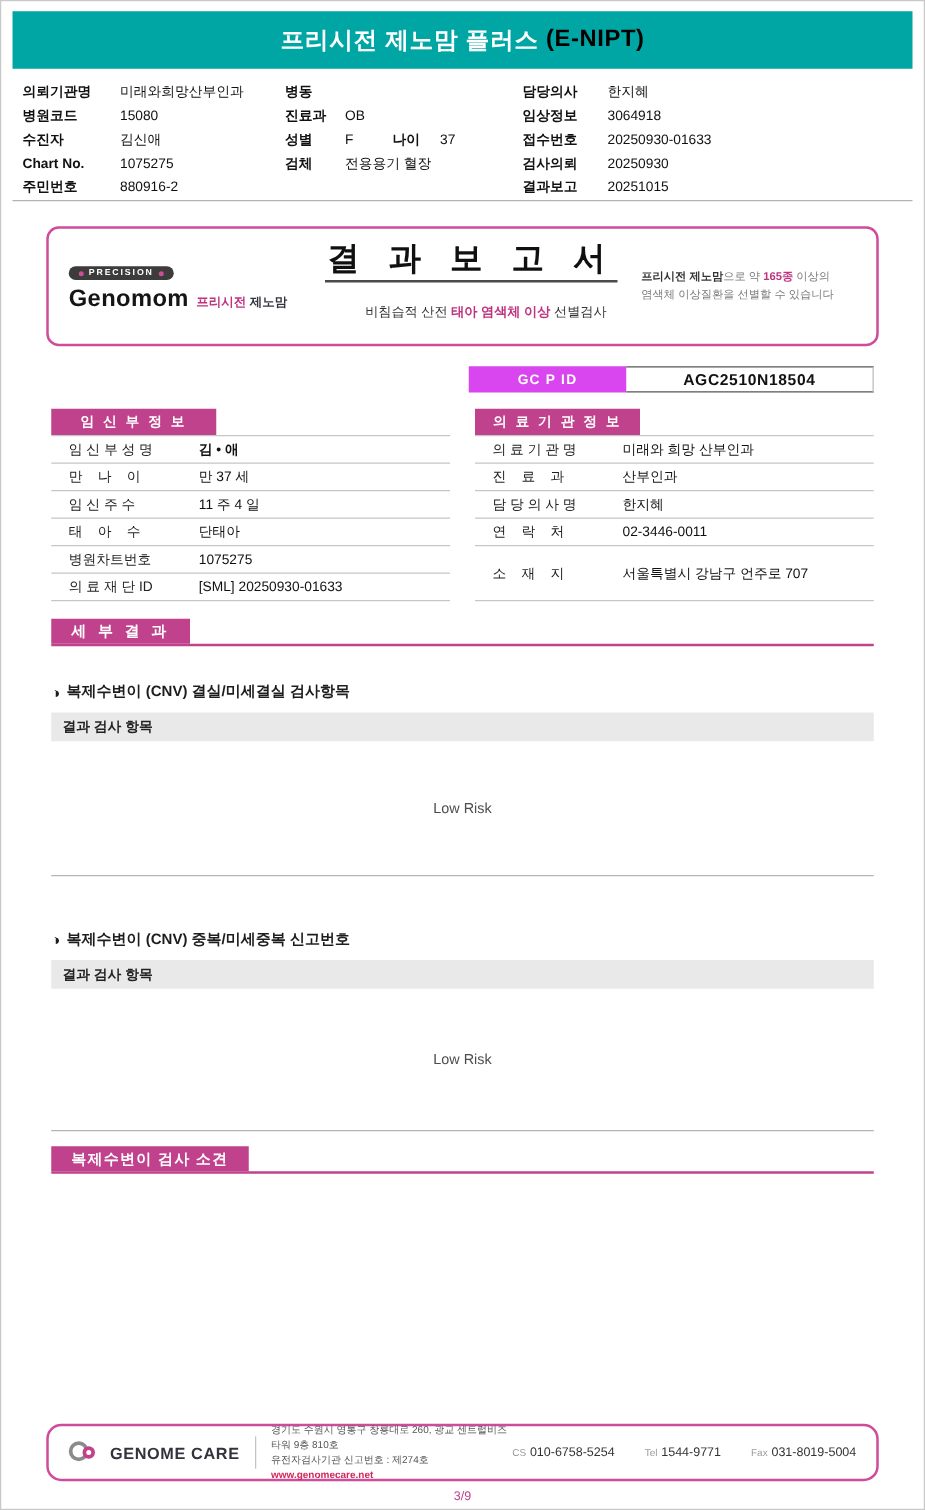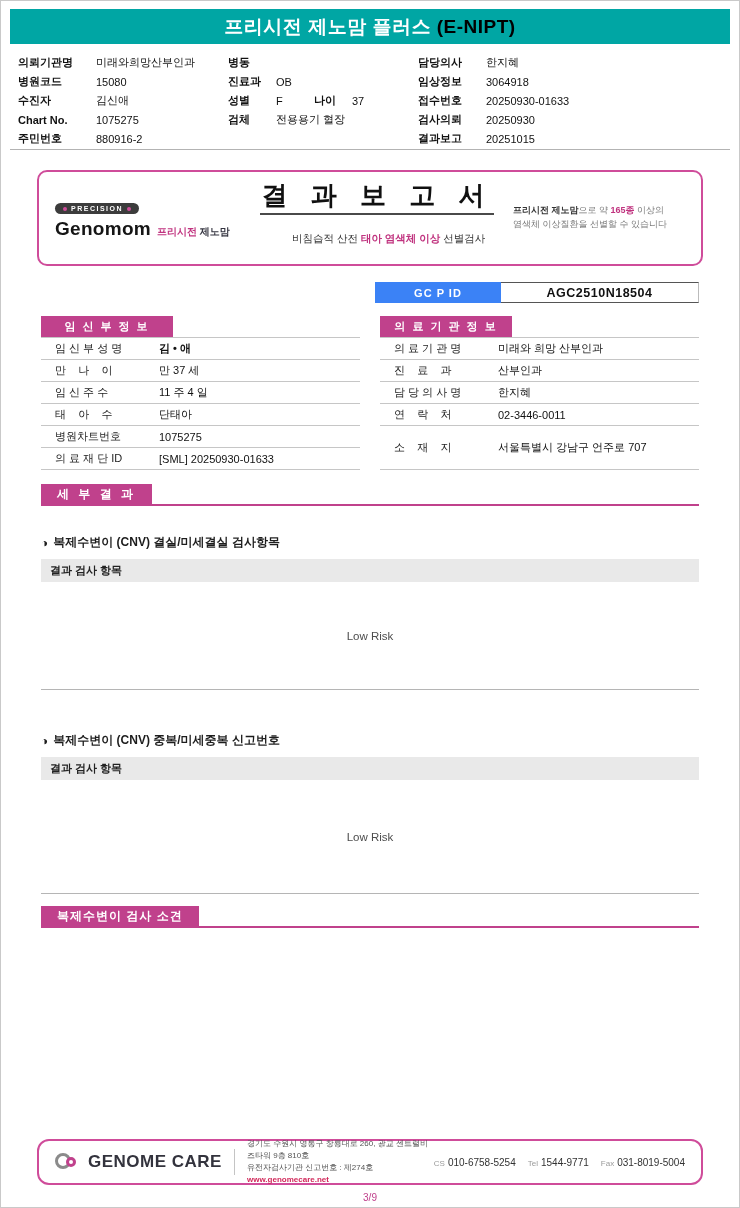--- a/index.html
+++ b/index.html
@@ -1,21 +1,21 @@
 <!DOCTYPE html>
 <html><head>
 <meta charset="utf-8">
 <style>
   * { box-sizing: border-box; margin: 0; padding: 0; }
   html,body { background:#ffffff; }
   body { font-family: "Liberation Sans", "DejaVu Sans", sans-serif; }
   .page { width:740px; height:1208px; margin:0 auto; background:#fff; border:1px solid #c9c9c9; position:relative; overflow:hidden; }
 
   
-  .banner { margin:8px 9px 0; height:35px; background:#00a6a4; color:#fff; display:flex; align-items:center; justify-content:center; font-size:19px; font-weight:bold; letter-spacing:.5px; white-space:pre; }
+  .banner { margin:8px 9px 0; height:46px; background:#00a6a4; color:#fff; display:flex; align-items:center; justify-content:center; font-size:19px; font-weight:bold; letter-spacing:.5px; white-space:pre; }
   .banner .hl { color:#000000;text-align:center; }
 
   
   .patient { position:relative; margin:7px 9px 0; height:99px; border-bottom:1px solid #b3b3b3; font-size:11px; color:#111; }
   .ph-col { position:absolute; top:2px; }
   .ph-col.c1 { left:8px; width:210px; }
   .ph-col.c2 { left:218px; width:185px; }
   .ph-col.c3 { left:408px; width:300px; }
   .ph-row { display:flex; align-items:center; height:19px; white-space:pre; }
   .ph-label { font-weight:bold; flex-shrink:0; }
@@ -38,21 +38,21 @@
   .title-block { flex:1; text-align:center; }
   .rtitle { display:inline-block; font-size:26px; font-weight:bold; letter-spacing:8px; color:#101010; padding:0 2px 0; border-bottom:2px solid #4a4a4a; white-space:pre; }
   .rsub { margin-top:5px; font-size:10.5px; color:#333; white-space:pre; }
   .rsub .a { color:#c0337f; font-weight:bold; }
   .note-block { width:172px; font-size:9px; color:#7a7a7a; line-height:1.55; white-space:pre-line; }
   .note-block .b { color:#333; font-weight:bold; }
   .note-block .a { color:#c0337f; font-weight:bold; }
 
   
   .gcpid { margin:16px 40px 0 auto; width:324px; display:flex; height:21px; }
-  .gcpid .lab { width:126px; background:#3b82f6; color:#fff; font-weight:bold; font-size:11px; display:flex; align-items:center; justify-content:center; letter-spacing:1px; }
+  .gcpid .lab { width:126px; background:#d946ef; color:#fff; font-weight:bold; font-size:11px; display:flex; align-items:center; justify-content:center; letter-spacing:1px; }
   .gcpid .val { flex:1; border-top:1.5px solid #555; border-bottom:1.5px solid #555; border-right:1px solid #bbb; display:flex; align-items:center; justify-content:center; font-weight:bold; font-size:12.5px; letter-spacing:.5px; color:#111; }
 
   
   .tables { margin:13px 40px 0; display:flex; gap:20px; }
   .itable { flex:1; }
   .itable .thead { width:132px; background:#c0418c; color:#fff; font-weight:bold; font-size:11px; text-align:center; padding:3px 0; letter-spacing:2px; }
   .itable .tbody { border-top:1px solid #c6c6c6; }
   .itable .row { display:flex; align-items:center; min-height:22px; border-bottom:1px solid #c6c6c6; font-size:11px; white-space:pre; }
   .itable .row .lb { width:118px; padding-left:14px; color:#222; flex-shrink:0; }
   .itable .row .vl { flex:1; color:#111; }
@@ -73,25 +73,25 @@
   .rbody.h1 { height:108px; }
   .rbody.h2 { height:114px; }
   .rsec-title.second { margin-top:42px; }
 
   
   .footer-box { position:absolute; left:36px; right:36px; bottom:22px; height:46px; border:2px solid #cf4c9a; border-radius:12px; display:flex; align-items:center; padding:0 16px; background:#fff; }
   .fc-logo { display:flex; align-items:center; gap:7px; flex-shrink:0; }
   .gc-mark { position:relative; width:26px; height:18px; }
   .gc-mark .ring1 { position:absolute; left:0; top:0; width:16px; height:16px; border:3px solid #8b8b8b; border-radius:50%; }
   .gc-mark .ring2 { position:absolute; left:11px; top:4px; width:10px; height:10px; border:3px solid #c0418c; border-radius:50%; background:#fff; }
-  .fc-name { font-weight:bold; font-size:17px; color:#33333d; letter-spacing:.5px; }
+  .fc-name { font-weight:bold; font-size:13px; color:#33333d; letter-spacing:.5px; }
   .fc-div { width:1px; height:26px; background:#c4c4c4; margin:0 12px; flex-shrink:0; }
   .fc-addr { font-size:8px; color:#555; line-height:1.5; }
   .fc-web { color:#d1285a; font-weight:bold; }
-  .fc-contact { margin-left:auto; font-size:10px; color:#333; display:flex; gap:12px; align-items:flex-end; white-space:nowrap; }
+  .fc-contact { margin-left:auto; font-size:10px; color:#333; display:flex; gap:24px; align-items:flex-end; white-space:nowrap; }
   .fc-contact .lb { color:#9a9a9a; font-size:8px; margin-right:3px; }
 
   .pageno { position:absolute; bottom:4px; left:0; right:0; text-align:center; color:#c0418c; font-size:10px; }
 </style>
 </head>
 <body>
 
 <div class="page">
 
   <div class="banner">

